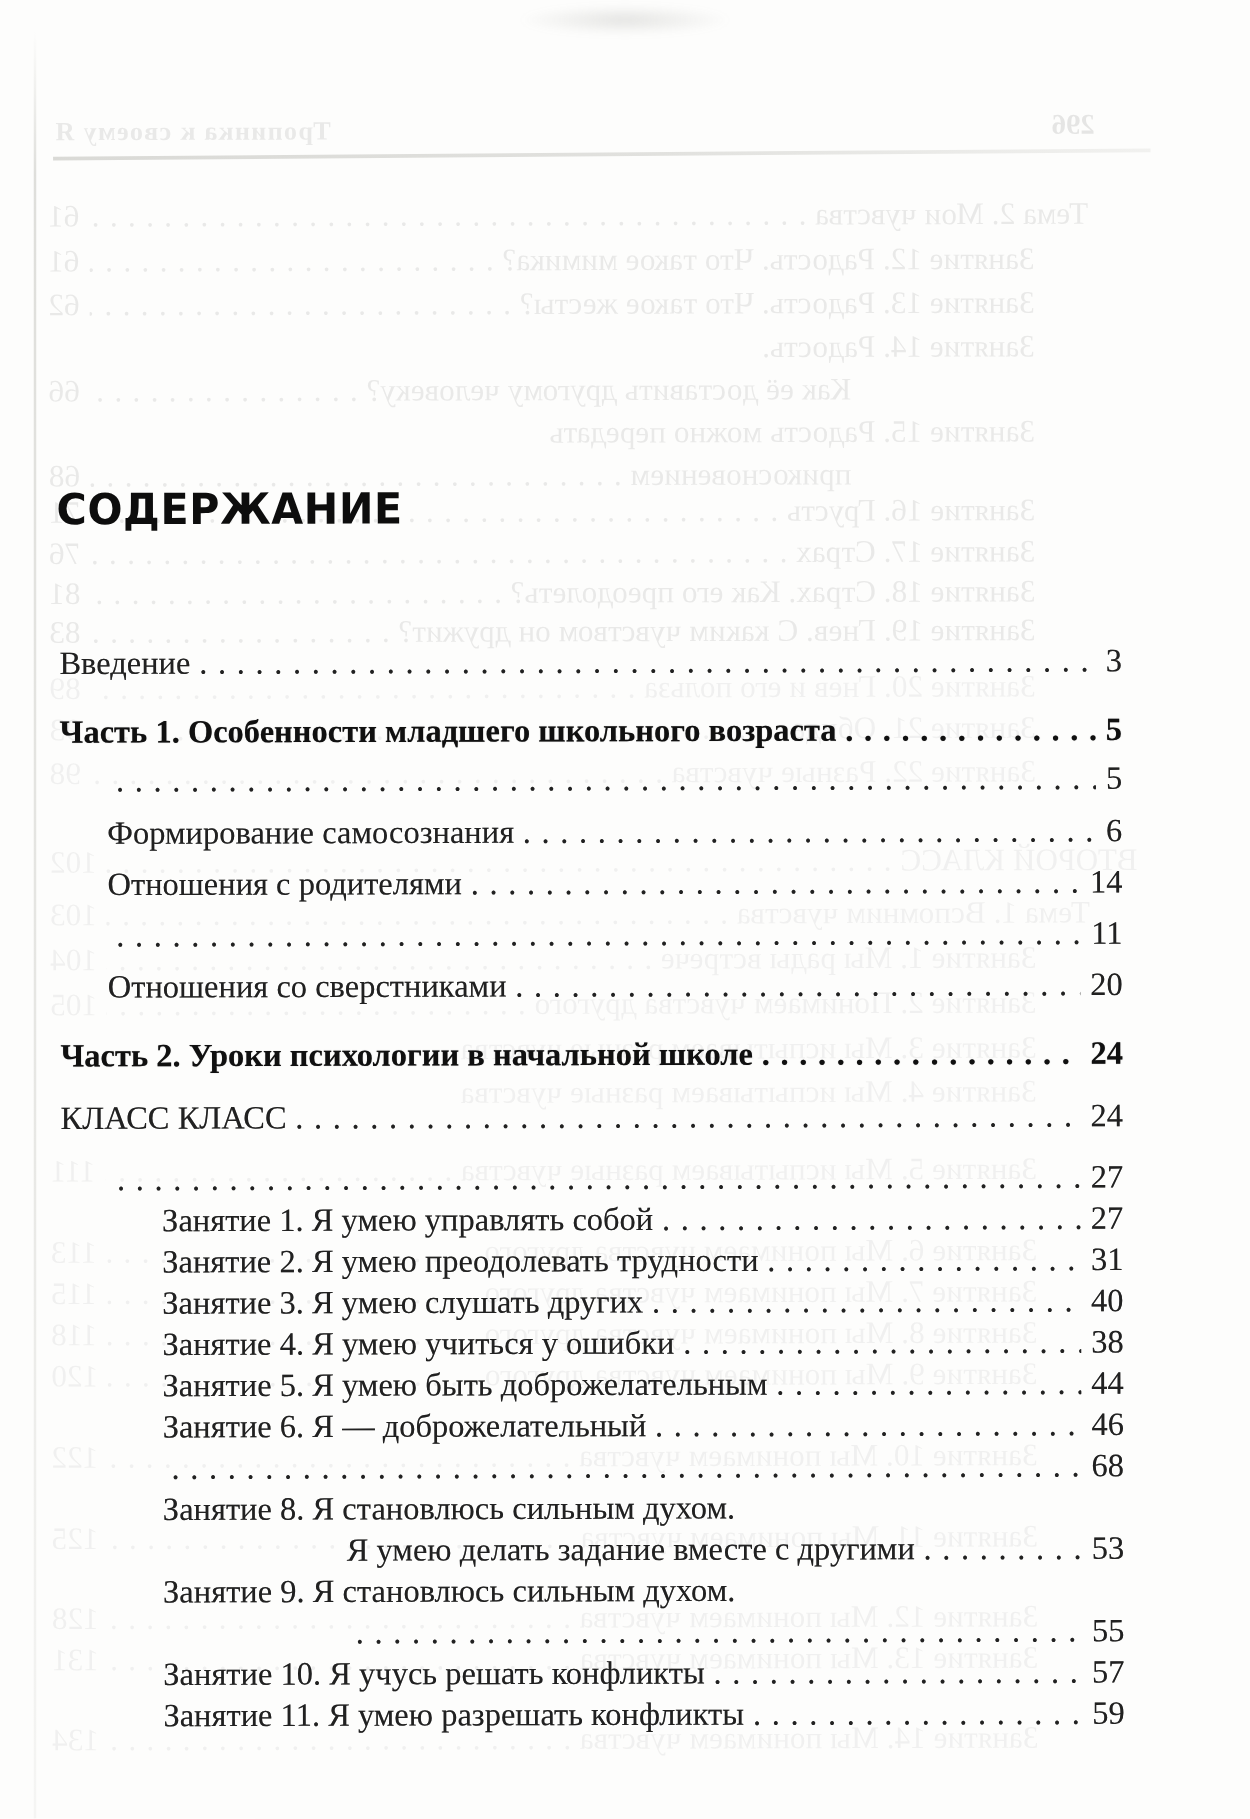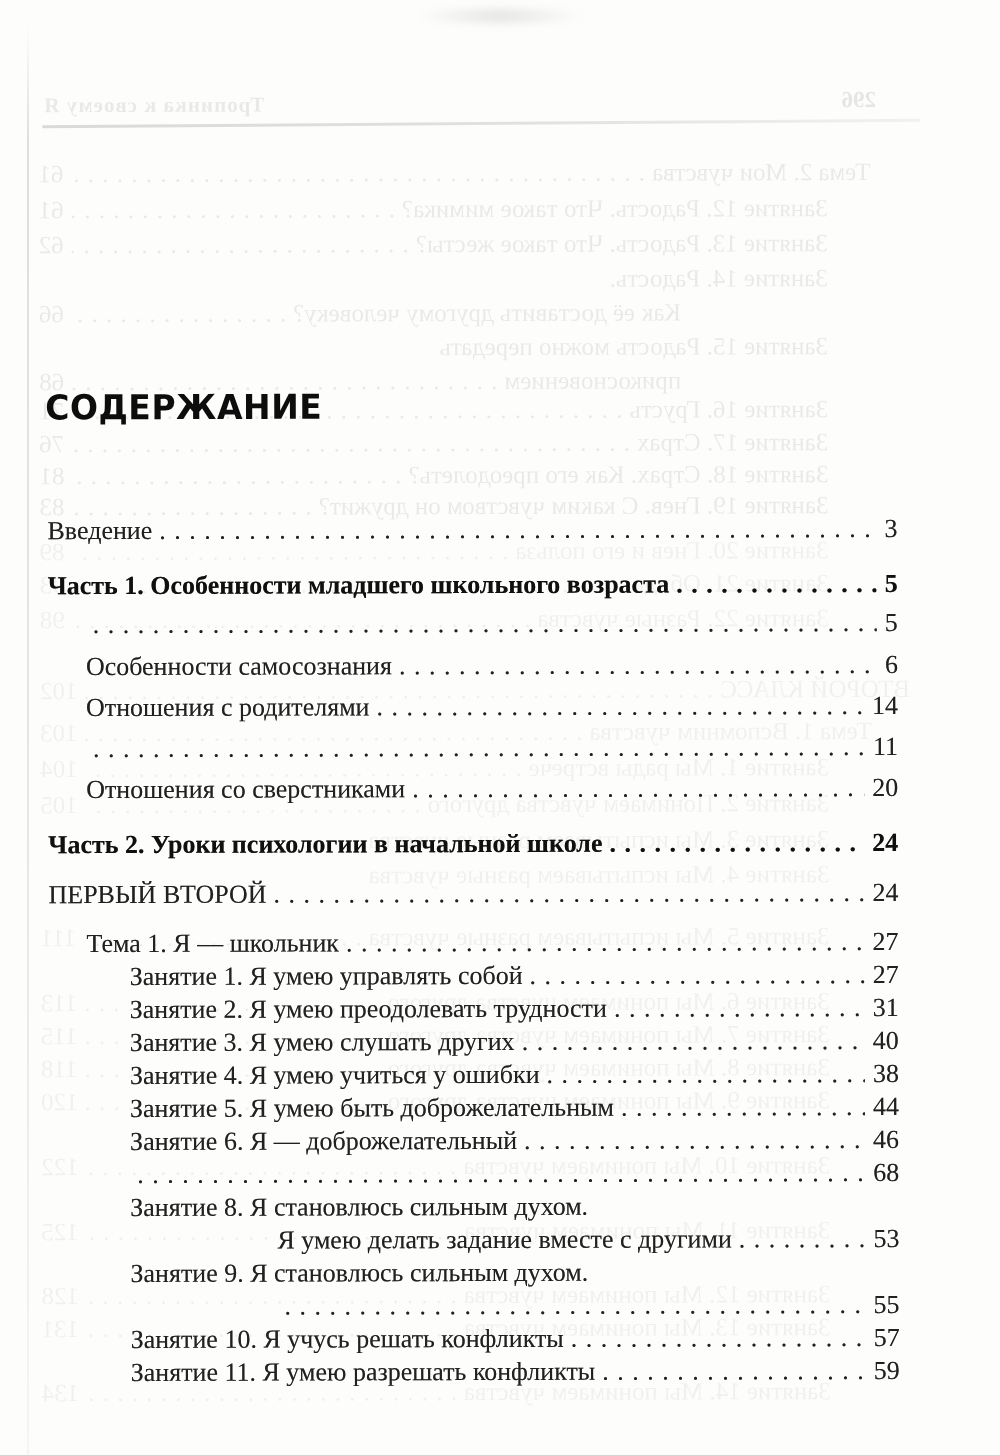--- a/index.html
+++ b/index.html
@@ -210,21 +210,21 @@
         <div class="toc-row bold" style="top: 569px; left: 48px; width: 850px;">
           <span class="lbl">Часть 1. Особенности младшего школьного возраста</span>
           <span class="leader"></span>
           <span class="pg">5</span>
         </div>
         <div class="toc-row" style="top: 608px; left: 86px; width: 812px;">
           <span class="leader"></span>
           <span class="pg">5</span>
         </div>
         <div class="toc-row" style="top: 650px; left: 86px; width: 812px;">
-          <span class="lbl">Особенности самосознания</span>
+          <span class="lbl">Формирование самосознания</span>
           <span class="leader"></span>
           <span class="pg">6</span>
         </div>
         <div class="toc-row" style="top: 691px; left: 86px; width: 812px;">
           <span class="lbl">Отношения с родителями</span>
           <span class="leader"></span>
           <span class="pg">14</span>
         </div>
         <div class="toc-row" style="top: 732px; left: 86px; width: 812px;">
           <span class="leader"></span>
@@ -234,26 +234,25 @@
           <span class="lbl">Отношения со сверстниками</span>
           <span class="leader"></span>
           <span class="pg">20</span>
         </div>
         <div class="toc-row bold" style="top: 828px; left: 48px; width: 850px;">
           <span class="lbl">Часть 2. Уроки психологии в начальной школе</span>
           <span class="leader"></span>
           <span class="pg">24</span>
         </div>
         <div class="toc-row" style="top: 878px; left: 48px; width: 850px;">
-          <span class="lbl">ПЕРВЫЙ ВТОРОЙ</span>
+          <span class="lbl">КЛАСС КЛАСС</span>
           <span class="leader"></span>
           <span class="pg">24</span>
         </div>
         <div class="toc-row" style="top: 927px; left: 86px; width: 812px;">
-          <span class="lbl">Тема 1. Я — школьник</span>
           <span class="leader"></span>
           <span class="pg">27</span>
         </div>
         <div class="toc-row" style="top: 960px; left: 129px; width: 769px;">
           <span class="lbl">Занятие 1. Я умею управлять собой</span>
           <span class="leader"></span>
           <span class="pg">27</span>
         </div>
         <div class="toc-row" style="top: 993px; left: 129px; width: 769px;">
           <span class="lbl">Занятие 2. Я умею преодолевать трудности</span>

